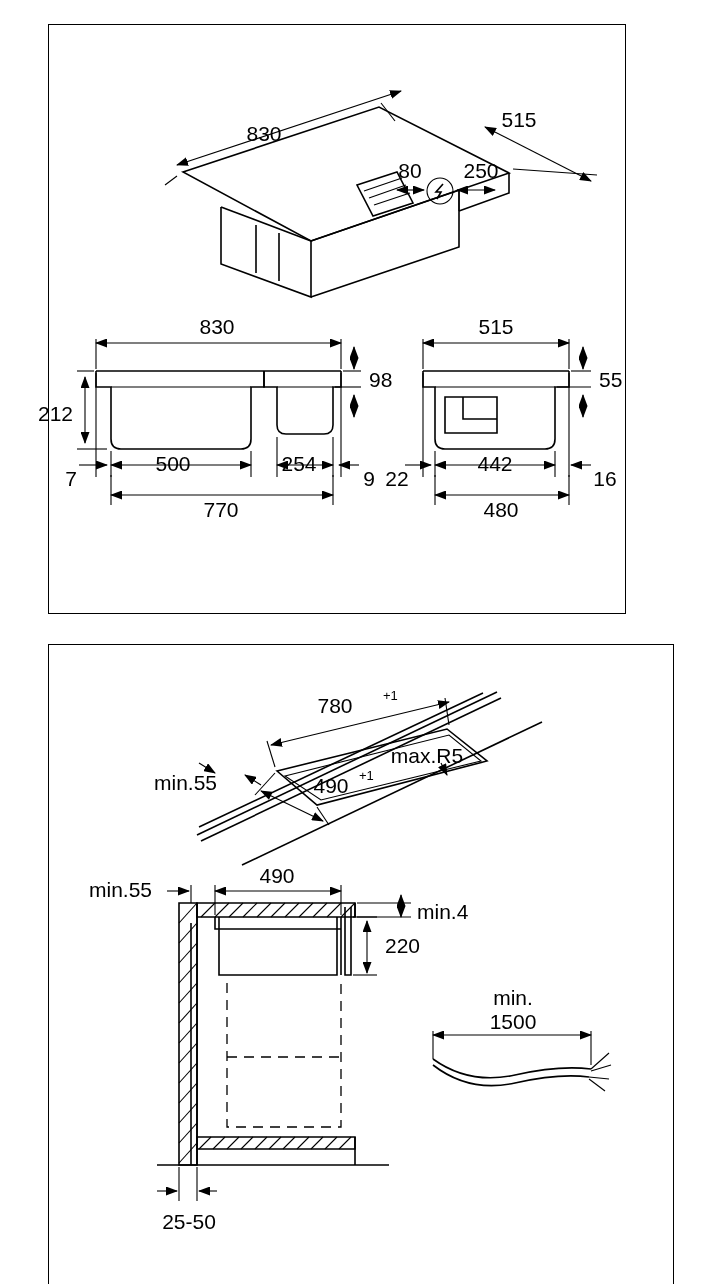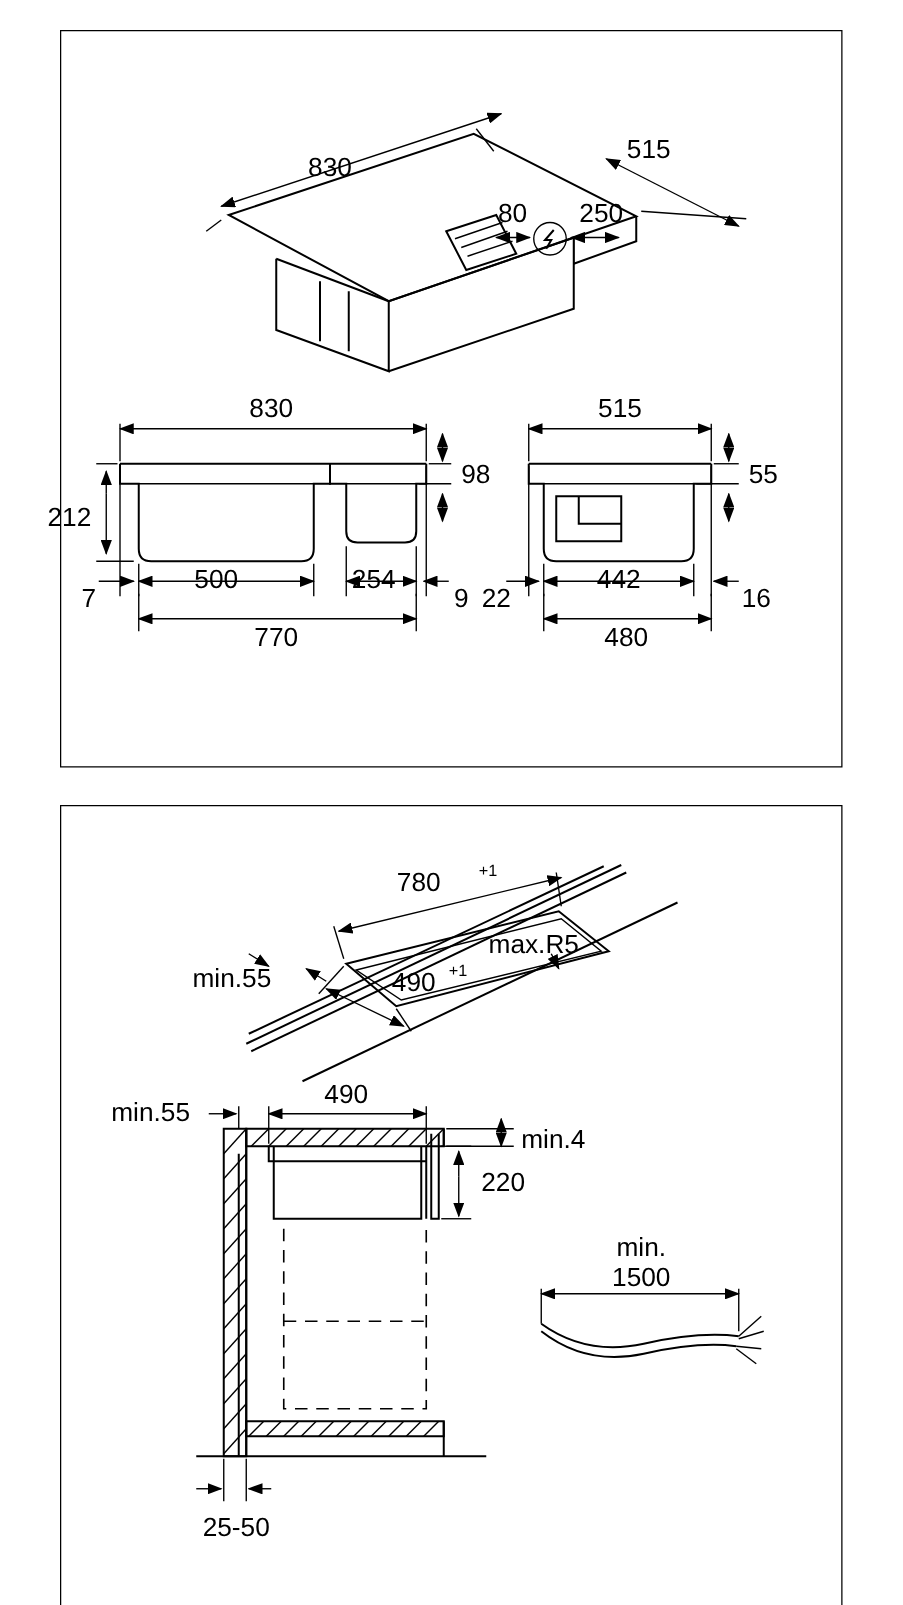--- a/index.html
+++ b/index.html
@@ -21,21 +21,21 @@
   }
   .panel {
     position: absolute;
     border: 1.5px solid #000;
     background: #fff;
     box-sizing: border-box;
   }
   #panel-top {
     left: 48px;
     top: 24px;
-    width: 626px;
+    width: 578px;
     height: 590px;
   }
   #panel-bottom {
     left: 48px;
     top: 644px;
     width: 626px;
     height: 730px;
   }
   svg.fig {
     position: absolute;

